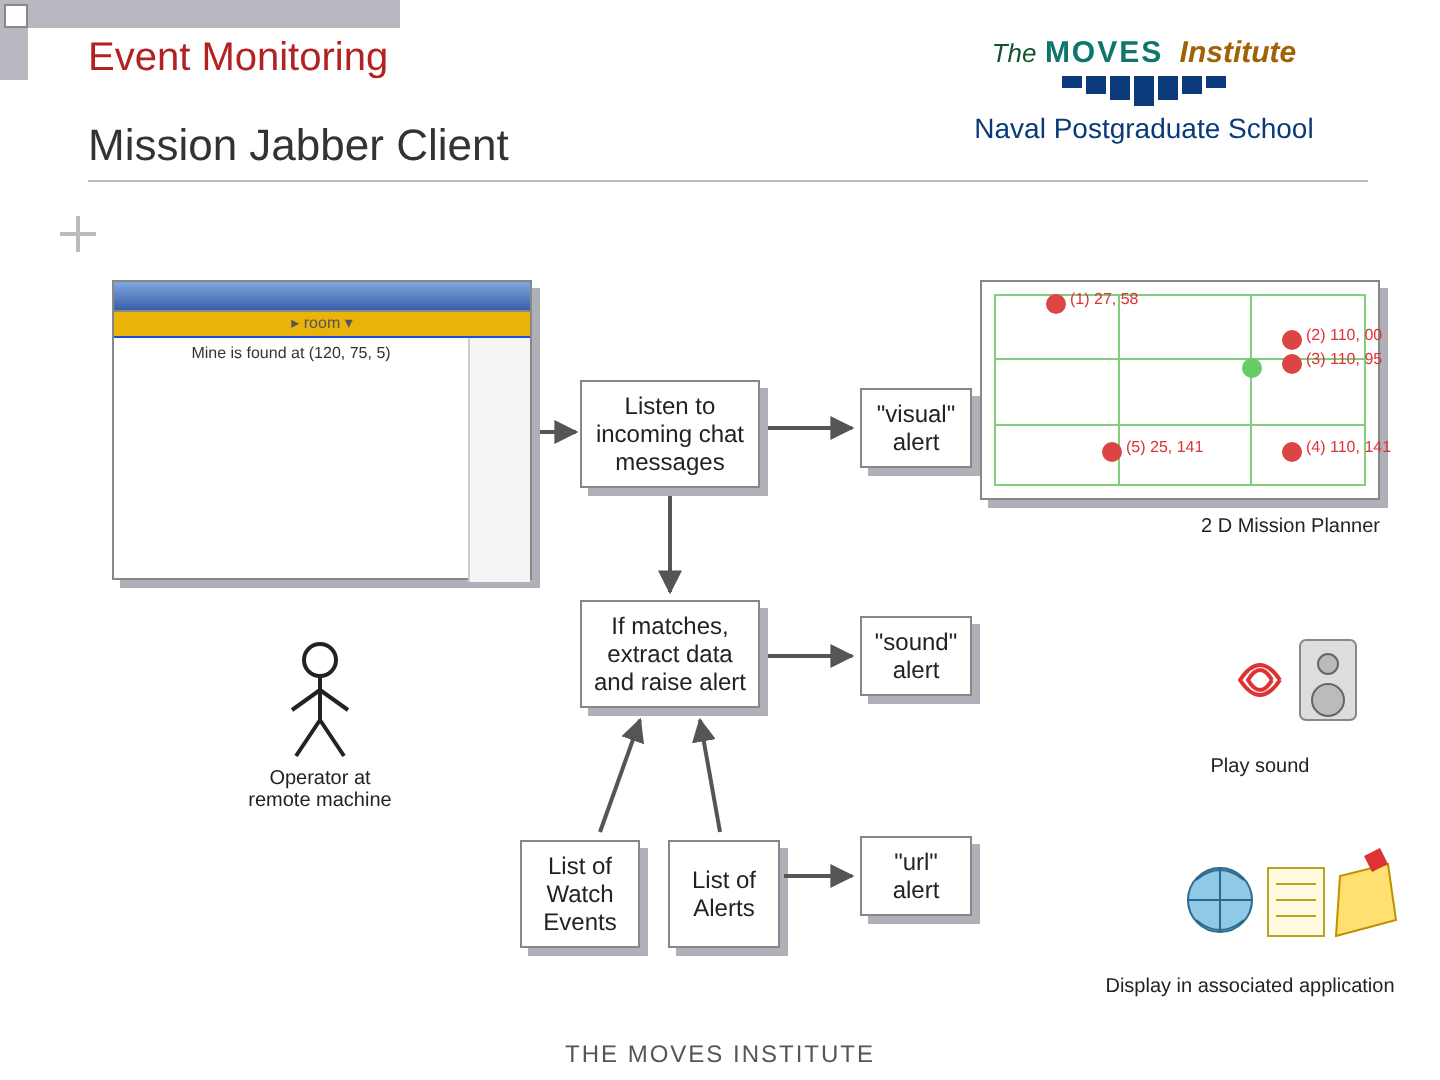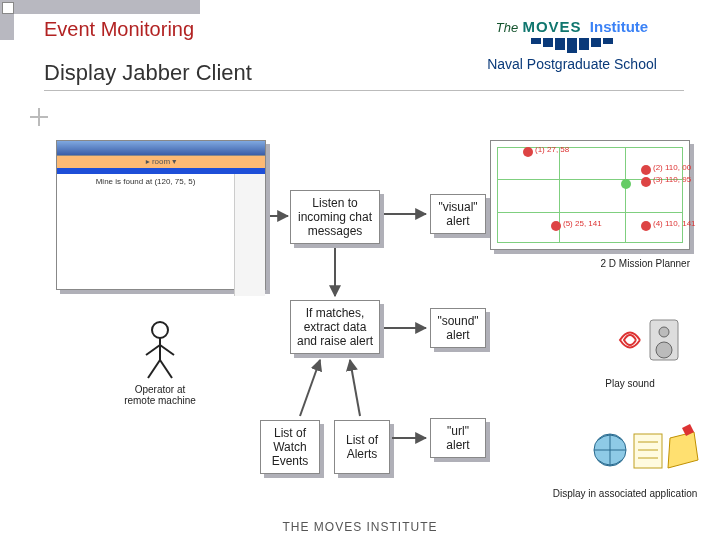--- a/index.html
+++ b/index.html
@@ -15,31 +15,31 @@
   .crossDot:before,.crossDot:after{content:"";position:absolute;background:#bbb}
   .crossDot:before{left:8px;top:0;width:2px;height:18px}
   .crossDot:after{left:0;top:8px;width:18px;height:2px}
 
   
   .logo{position:absolute;right:28px;top:18px;width:240px;height:80px;text-align:center}
   .logo .line1{font-size:15px}
   .logo .line2{font-size:14px;color:#0a3a7a;margin-top:2px}
   .logo .the{font-style:italic;font-size:13px;color:#14532d}
   .logo .moves{font-weight:bold;letter-spacing:1px;color:#0f766e}
-  .logo .inst{font-weight:bold;color:#3b82f6;margin-left:4px}
+  .logo .inst{font-style:italic;font-weight:bold;color:#a16207;margin-left:4px}
   .logo .bars{display:flex;gap:2px;justify-content:center;margin:3px 0}
   .logo .bars span{width:10px;background:#0a3a7a}
 
   
   .box{position:absolute;background:#fff;border:1px solid #888;box-shadow:4px 4px 0 #b0b0b8;font-size:12px;display:flex;align-items:center;justify-content:center;text-align:center;padding:4px;box-sizing:border-box}
 
   
   .jabber{left:56px;top:140px;width:210px;height:150px;padding:0;display:block}
   .jabber .titlebar{height:14px;background:linear-gradient(#7fa8e0,#3b5ea8);border-bottom:1px solid #888}
-  .jabber .toolbar{height:12px;background:#fdba74;border-bottom:6px solid #1d4ed8;font-size:8px;padding-left:0;line-height:12px;color:#555}
+  .jabber .toolbar{height:12px;background:#eab308;border-bottom:1px solid #1d4ed8;font-size:8px;padding-left:0;line-height:12px;color:#555}
   .jabber .body{display:flex;height:calc(100% - 26px)}
   .jabber .left{flex:1;border-right:1px solid #ccc;padding:3px;font-size:8px;color:#333}
   .jabber .right{width:30px;background:#f5f5f5}
 
   .operator{position:absolute;left:100px;top:320px;width:120px;text-align:center;font-size:10px}
   .operator svg{display:block;margin:0 auto 4px auto}
 
   
   svg.overlay{position:absolute;left:0;top:0;width:720px;height:540px;pointer-events:none}
 
@@ -66,21 +66,21 @@
 </head>
 <body>
 
 <div class="slide">
 
   <div class="topbarH"></div>
   <div class="topbarV"></div>
   <div class="cornerSq"></div>
 
   <div class="title">Event Monitoring</div>
-  <div class="subtitle">Display Jabber Client</div>
+  <div class="subtitle">Mission Jabber Client</div>
   <div class="subtitleLine"></div>
   <div class="crossDot"></div>
 
   <div class="logo">
     <div class="line1">
       <span class="the">The</span>
       <span class="moves">MOVES</span>
       <span class="inst">Institute</span>
     </div>
     <div class="bars">

